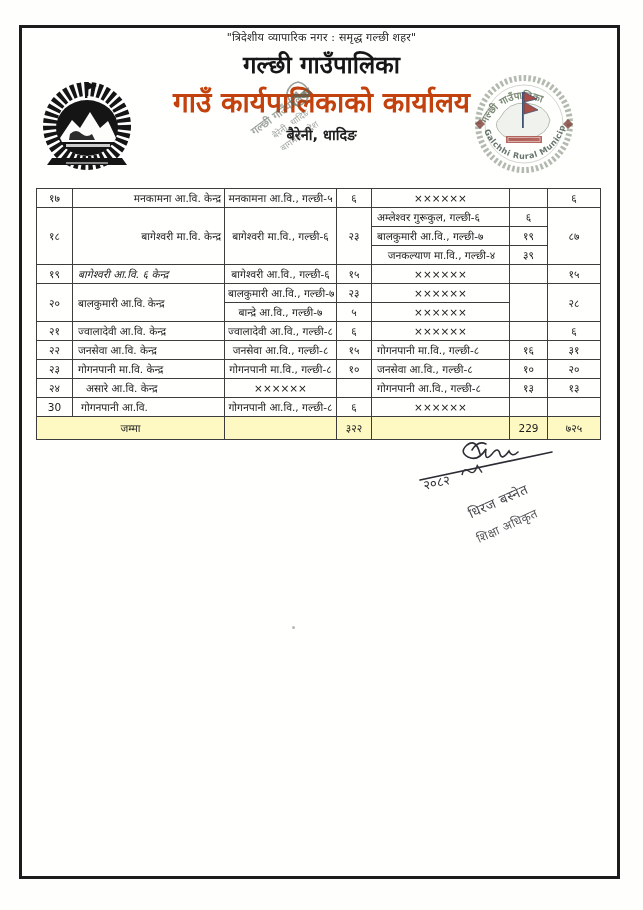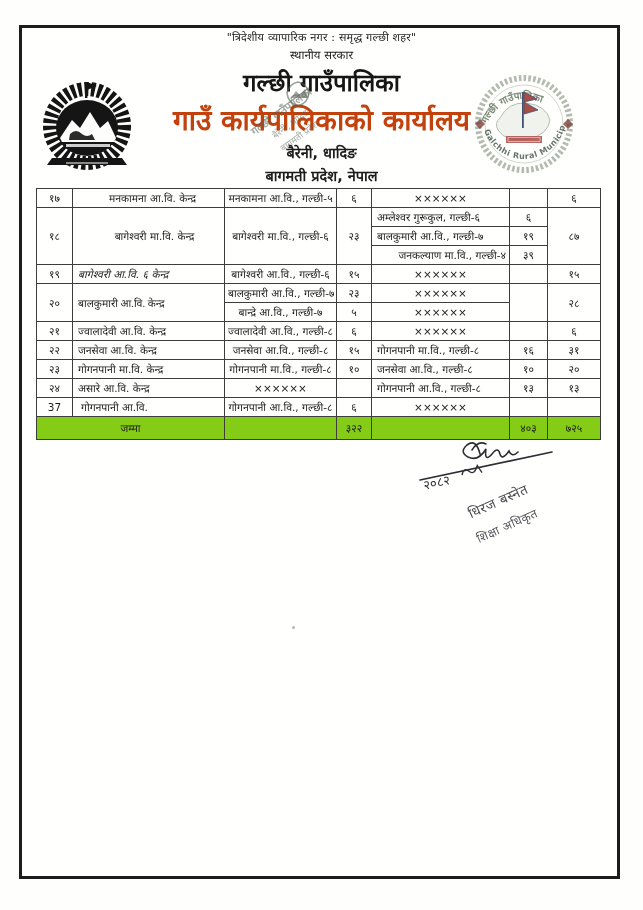--- a/index.html
+++ b/index.html
@@ -39,21 +39,21 @@
   .stamp .s3{font-size:9px;margin-top:2px;}
   .stamp-crest{position:absolute;left:283px;top:80px;width:30px;height:30px;opacity:.75;}
   
   .report{position:absolute;left:36px;top:188px;}
   table{border-collapse:collapse;table-layout:fixed;width:564px;font-size:10.5px;}
   td{
     border:1px solid #3d3d3d;height:18px;padding:0 3px;
     text-align:center;vertical-align:middle;color:#1b1b1b;
     overflow:hidden;white-space:nowrap;
   }
-  tr.total-row td{background:#84cc16;height:22px;}
+  tr.total-row td{background:#fef9c3;height:22px;}
   
   .sig-svg{position:absolute;left:402px;top:428px;width:170px;height:80px;}
   .sig-name{
     position:absolute;left:438px;top:492px;width:120px;
     transform:rotate(-24deg);font-size:13.5px;color:#4a4a50;
     letter-spacing:.5px;text-align:center;
   }
   .sig-title{
     position:absolute;left:452px;top:517px;width:110px;
     transform:rotate(-24deg);font-size:12px;color:#55555a;
@@ -63,25 +63,23 @@
 </style>
 </head>
 <body>
 
 <div class="page">
 
   <div class="frame"></div>
 
   <div class="header">
     <div class="motto">"त्रिदेशीय व्यापारिक नगर : समृद्ध गल्छी शहर"</div>
-    <div class="local-govt">स्थानीय सरकार</div>
     <div class="muni">गल्छी गाउँपालिका</div>
     <div class="office">गाउँ कार्यपालिकाको कार्यालय</div>
     <div class="addr">बैरेनी, धादिङ</div>
-    <div class="prov">बागमती प्रदेश, नेपाल</div>
   </div>
 
   <svg class="emblem-left" viewBox="0 0 102 100">
     <g fill="#151515">
       <circle cx="51" cy="50" r="37" fill="none" stroke="#151515" stroke-width="14" stroke-dasharray="4 2.6"></circle>
       <ellipse cx="51" cy="52" rx="31" ry="28"></ellipse>
       <rect x="49" y="6" width="2.4" height="16"></rect>
       <path d="M51 6 l10 4 -10 4 z"></path>
       <path d="M16 82 l70 0 5 7 -80 0 z"></path>
     </g>
@@ -135,42 +133,42 @@
           <col style="width:152px">
           <col style="width:112px">
         <col style="width:35px">
           <col style="width:138px">
           <col style="width:38px">
           <col style="width:53px">
       </colgroup>
       <tbody>
           <tr>
             <td>१७</td>
-            <td style="text-align: center; padding-left: 11px; margin-top: 20px;">मनकामना आ.वि. केन्द्र</td>
+            <td style="text-align: right; padding-left: 11px; margin-top: 20px;">मनकामना आ.वि. केन्द्र</td>
             <td>मनकामना आ.वि., गल्छी-५</td>
             <td>६</td>
             <td>××××××</td>
             <td></td>
             <td>६</td>
           </tr>
           <tr>
             <td rowspan="3">१८</td>
-            <td rowspan="3" style="text-align: center; padding-left: 15px;">बागेश्वरी मा.वि. केन्द्र</td>
+            <td rowspan="3" style="text-align: right; padding-left: 15px;">बागेश्वरी मा.वि. केन्द्र</td>
             <td rowspan="3">बागेश्वरी मा.वि., गल्छी-६</td>
             <td rowspan="3">२३</td>
             <td style="text-align: left; padding-left: 5px;">अम्लेश्वर गुरूकुल, गल्छी-६</td>
             <td>६</td>
             <td rowspan="3">८७</td>
           </tr>
           <tr>
             <td style="text-align: left; padding-left: 5px;">बालकुमारी आ.वि., गल्छी-७</td>
             <td>१९</td>
           </tr>
           <tr>
-            <td style="text-align: right; padding-left: 5px;">जनकल्याण मा.वि., गल्छी-४</td>
+            <td style="text-align: center; padding-left: 5px;">जनकल्याण मा.वि., गल्छी-४</td>
             <td>३९</td>
           </tr>
           <tr>
             <td>१९</td>
             <td style="text-align: left; padding-left: 5px; font-style: italic;">बागेश्वरी आ.वि. ६ केन्द्र</td>
             <td>बागेश्वरी आ.वि., गल्छी-६</td>
             <td>१५</td>
             <td>××××××</td>
             <td></td>
             <td>१५</td>
@@ -211,42 +209,42 @@
             <td>२३</td>
             <td style="text-align: left; padding-left: 5px; margin-top: 23px;">गोगनपानी मा.वि. केन्द्र</td>
             <td>गोगनपानी मा.वि., गल्छी-८</td>
             <td>१०</td>
             <td style="text-align: left; padding-left: 5px;">जनसेवा आ.वि., गल्छी-८</td>
             <td>१०</td>
             <td>२०</td>
           </tr>
           <tr>
             <td>२४</td>
-            <td style="text-align: left; padding-left: 5px;">असारे आ.वि. केन्द्र</td>
+            <td style="text-align: left; padding-left: 13px;">असारे आ.वि. केन्द्र</td>
             <td>××××××</td>
             <td></td>
             <td style="text-align: left; padding-left: 5px;">गोगनपानी आ.वि., गल्छी-८</td>
             <td>१३</td>
             <td>१३</td>
           </tr>
           <tr>
-            <td>37</td>
+            <td>30</td>
             <td style="text-align: left; padding-left: 8px;">गोगनपानी आ.वि.</td>
             <td>गोगनपानी आ.वि., गल्छी-८</td>
             <td>६</td>
             <td>××××××</td>
             <td></td>
             <td></td>
           </tr>
           <tr class="total-row">
             <td colspan="2">जम्मा</td>
             <td></td>
             <td>३२२</td>
             <td></td>
-            <td>४०३</td>
+            <td>229</td>
             <td>७२५</td>
           </tr>
         </tbody>
     </table>
   </div>
 
   <svg class="sig-svg" viewBox="0 0 170 80">
     <g fill="none" stroke="#2c2c34" stroke-width="1.6" stroke-linecap="round">
       <path d="M78 26 q-4 -16 -13 -9 q-8 7 1 12 q10 5 18 -8 q-2 14 6 5 q6 -8 8 0 q2 7 9 -3 q3 7 9 1"></path>
       <path d="M70 22 q6 -10 14 -6"></path>

